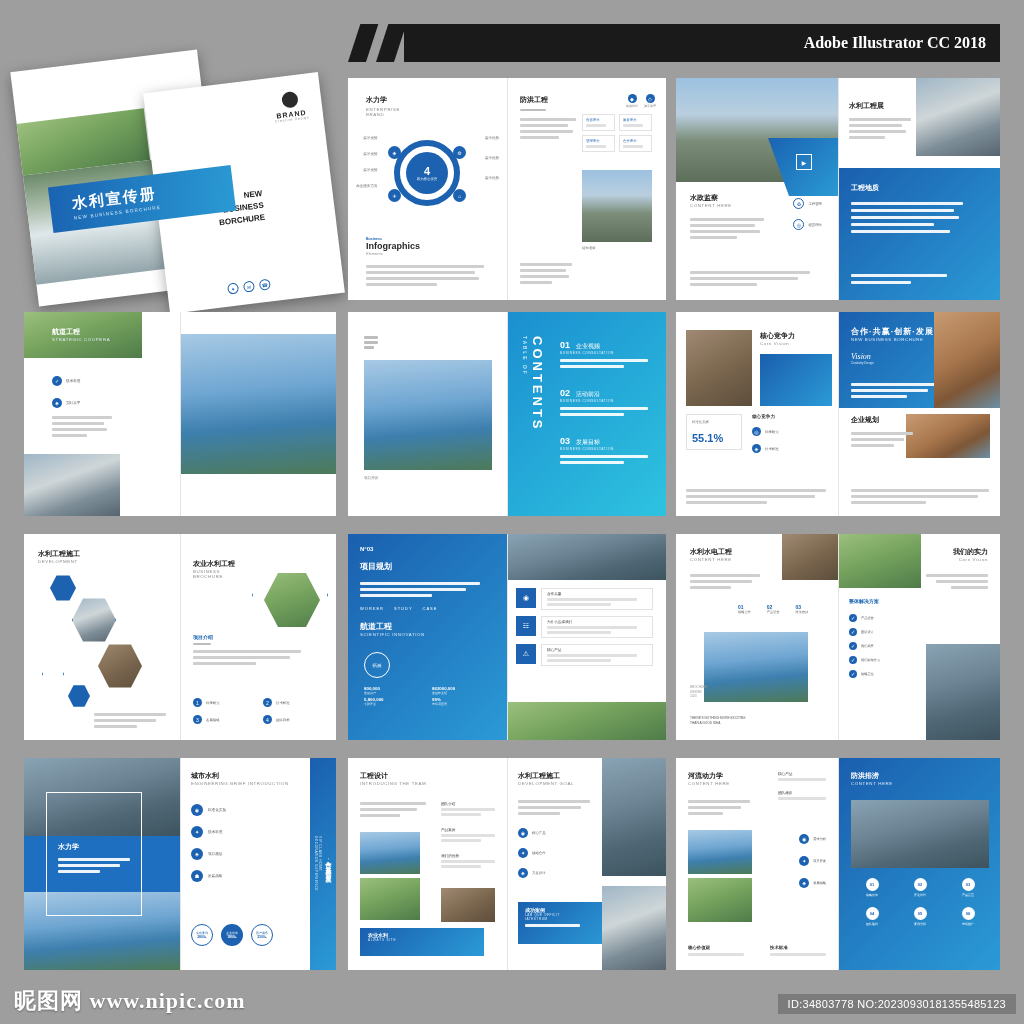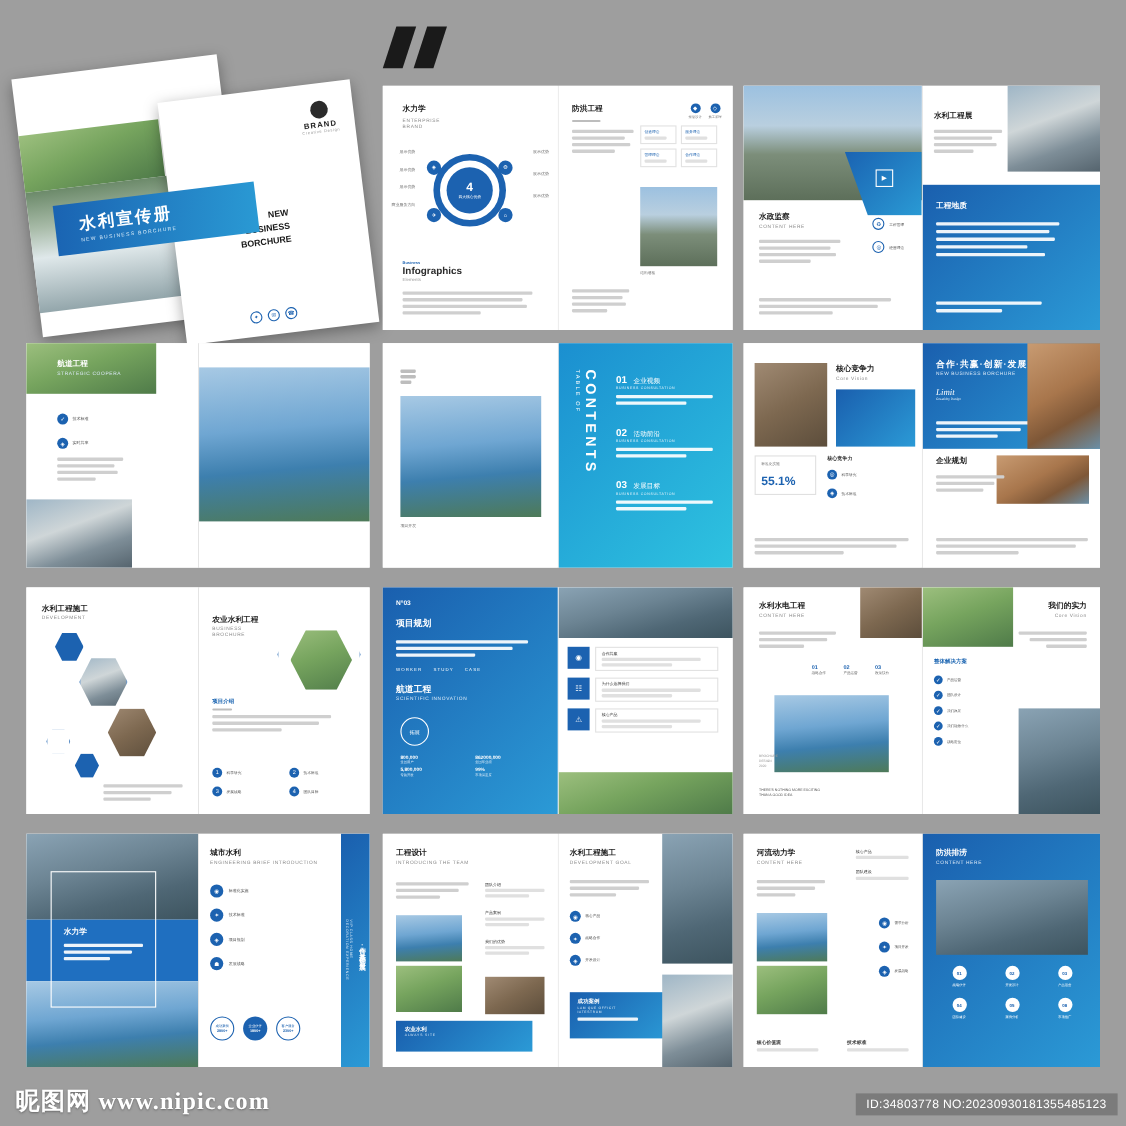--- a/index.html
+++ b/index.html
@@ -78,20 +78,23 @@
   .col { display:flex; flex-direction:column; }
 </style>
 </head>
 <body>
 
 <div class="banner">
   <div class="sk"></div>
   <div class="banner-gap"></div>
   <div class="sk"></div>
   <div class="banner-gap"></div>
+  <div class="banner-blk banner-c">
+    <div class="txt">Adobe Illustrator CC 2018</div>
+  </div>
 </div>
 
 <div id="cover">
 
   <div class="cv-card" style="left:8px; top:10px; width:188px; height:236px; transform:rotate(-7deg);">
     <div class="ph green" style="position:absolute; left:0; top:52px; width:128px; height:52px;"></div>
     <div class="ph dam" style="position:absolute; left:0; top:104px; width:188px; height:110px;
                 background:linear-gradient(180deg,#6c8a6a 0%,#a8bba8 30%,#dfe8ea 55%,#93a6ab 100%);"></div>
   </div>
 
@@ -391,21 +394,21 @@
         <div class="bar" style="width:58%"></div>
     </div>
   </div>
   <div class="pg" style="left:163px; width:161px;">
     <div class="grad" style="position:absolute;left:0;top:0;right:0;height:96px;">
       <div style="position:absolute;left:12px;top:14px;">
         <div style="font-size:8px;color:#fff;font-weight:bold;letter-spacing:1px;">合作·共赢·创新·发展</div>
         <div class="subw">NEW BUSINESS BORCHURE</div>
       </div>
       <div style="position:absolute;left:12px;top:40px;">
-        <div style="font-size:8px;color:#fff;font-family:'Liberation Serif',serif;font-style:italic;">Limit</div>
+        <div style="font-size:8px;color:#fff;font-family:'Liberation Serif',serif;font-style:italic;">Vision</div>
         <div style="font-size:3px;color:#dbeaf7;">Creativity Design</div>
       </div>
       <div class="col" style="position:absolute;left:12px;bottom:10px;gap:3px;width:90px;">
         <div class="wbar" style="width:100%"></div>
           <div class="wbar" style="width:86%"></div>
           <div class="wbar" style="width:62%"></div>
       </div>
       <div class="ph canyon" style="position:absolute;right:0;top:0;width:66px;height:96px;"></div>
     </div>
     <div class="ph canyon" style="position:absolute;right:10px;top:102px;width:84px;height:44px;"></div>

